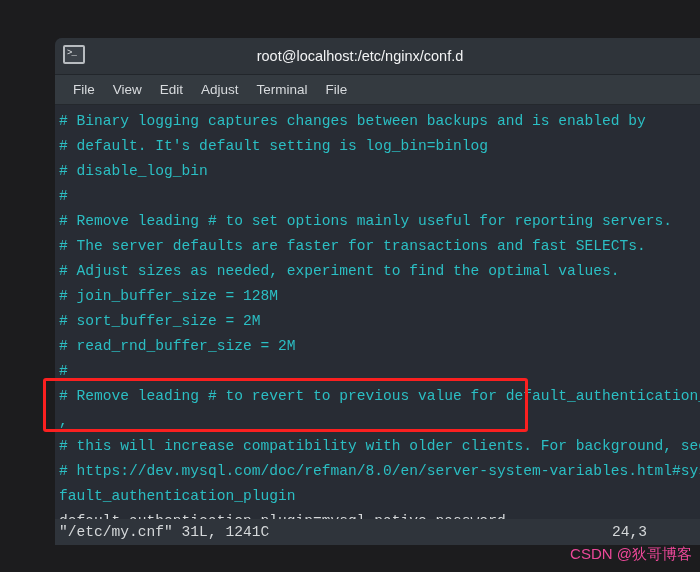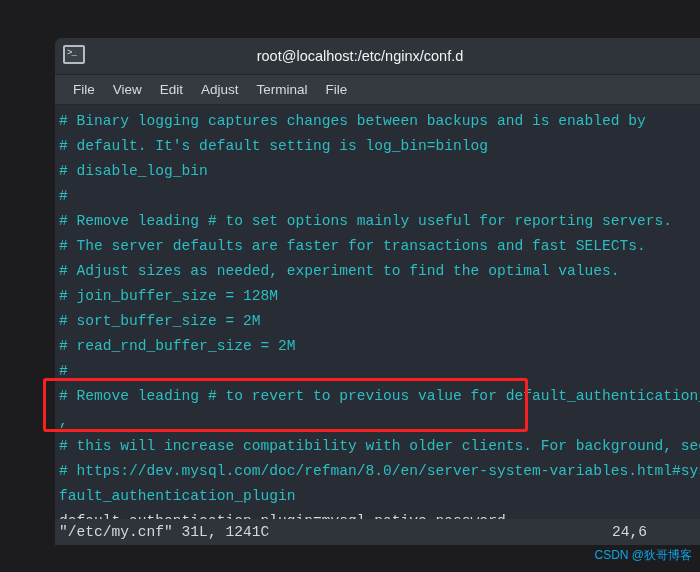--- a/index.html
+++ b/index.html
@@ -145,22 +145,22 @@
     box-sizing: border-box;
     pointer-events: none;
     z-index: 5;
   }
 
   
   #watermark {
     position: absolute;
     right: 8px;
     bottom: 8px;
-    color: #0ea5e9;
-    font-size: 12px;
+    color: #ec4899;
+    font-size: 15px;
     white-space: nowrap;
     z-index: 6;
   }
 </style>
 </head>
 <body>
 
 <div id="terminal-window">
 
   <div id="titlebar">
@@ -196,21 +196,21 @@
         <div class="term-line comment">,</div>
         <div class="term-line comment"># this will increase compatibility with older clients. For background, see:</div>
         <div class="term-line comment"># https://dev.mysql.com/doc/refman/8.0/en/server-system-variables.html#sysvar_de</div>
         <div class="term-line comment">fault_authentication_plugin</div>
         <div class="term-line plain">default-authentication-plugin=mysql_native_password</div>
         <div class="term-line plain">&nbsp;</div>
       </div>
 
     <div id="status-line">
       <span id="status-file">"/etc/my.cnf" 31L, 1241C</span>
-      <span id="status-pos">24,6</span>
+      <span id="status-pos">24,3</span>
     </div>
   </div>
 
 </div>
 
 <div id="highlight-box" style="border-color: rgb(251, 32, 32);"></div>
 
 <div id="watermark">CSDN @狄哥博客</div>
 
 </body></html>

